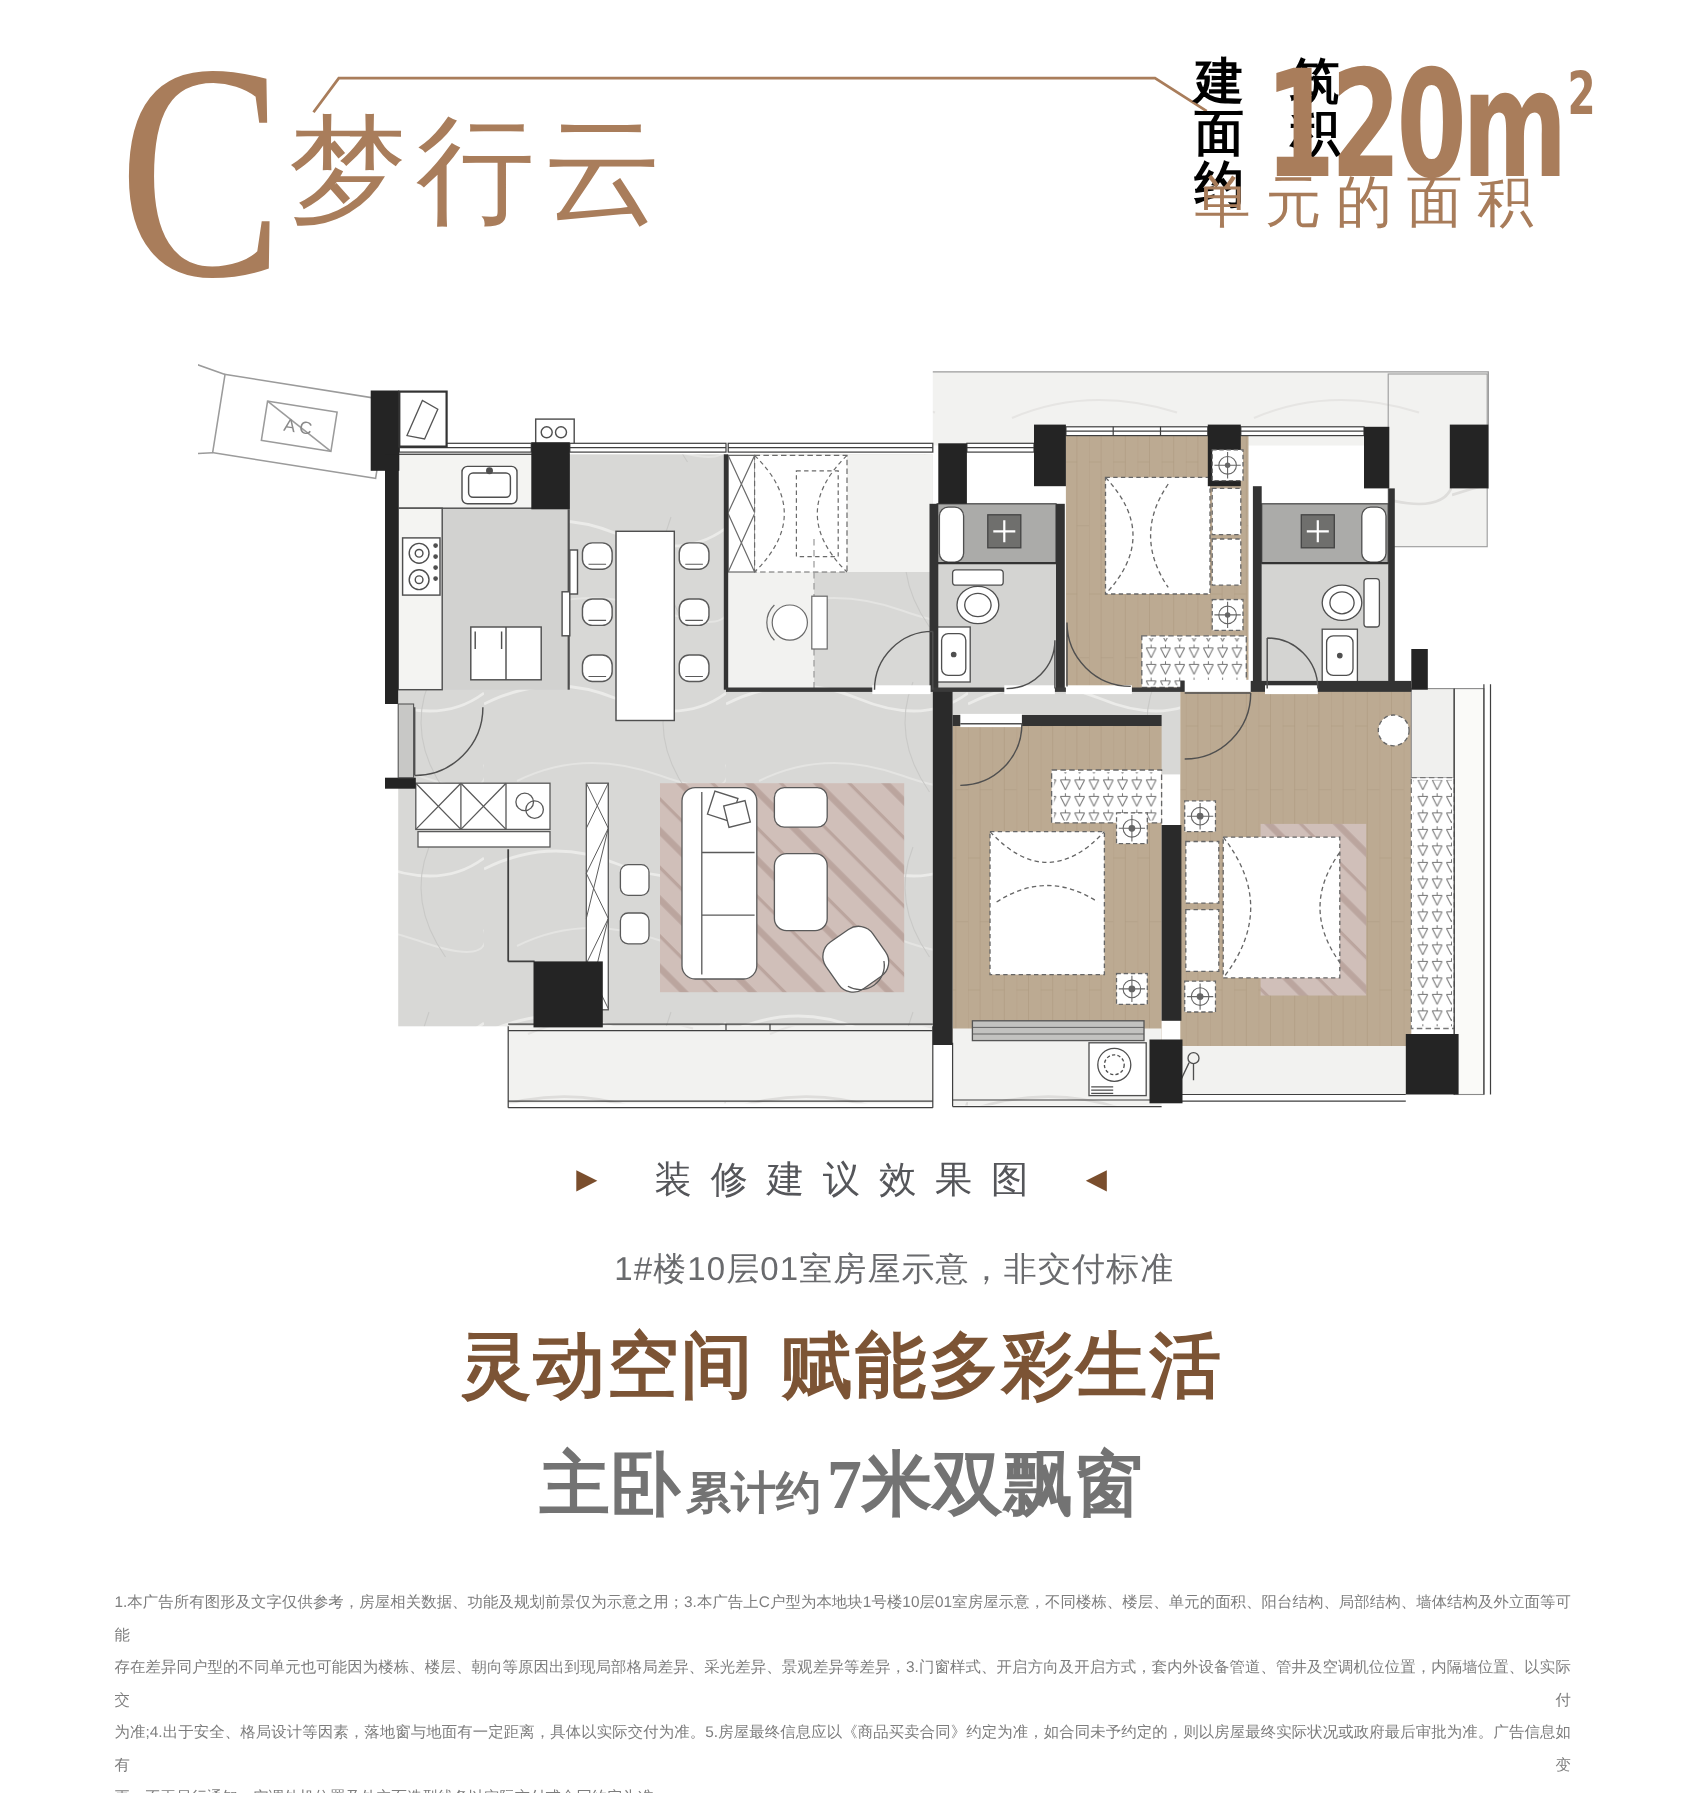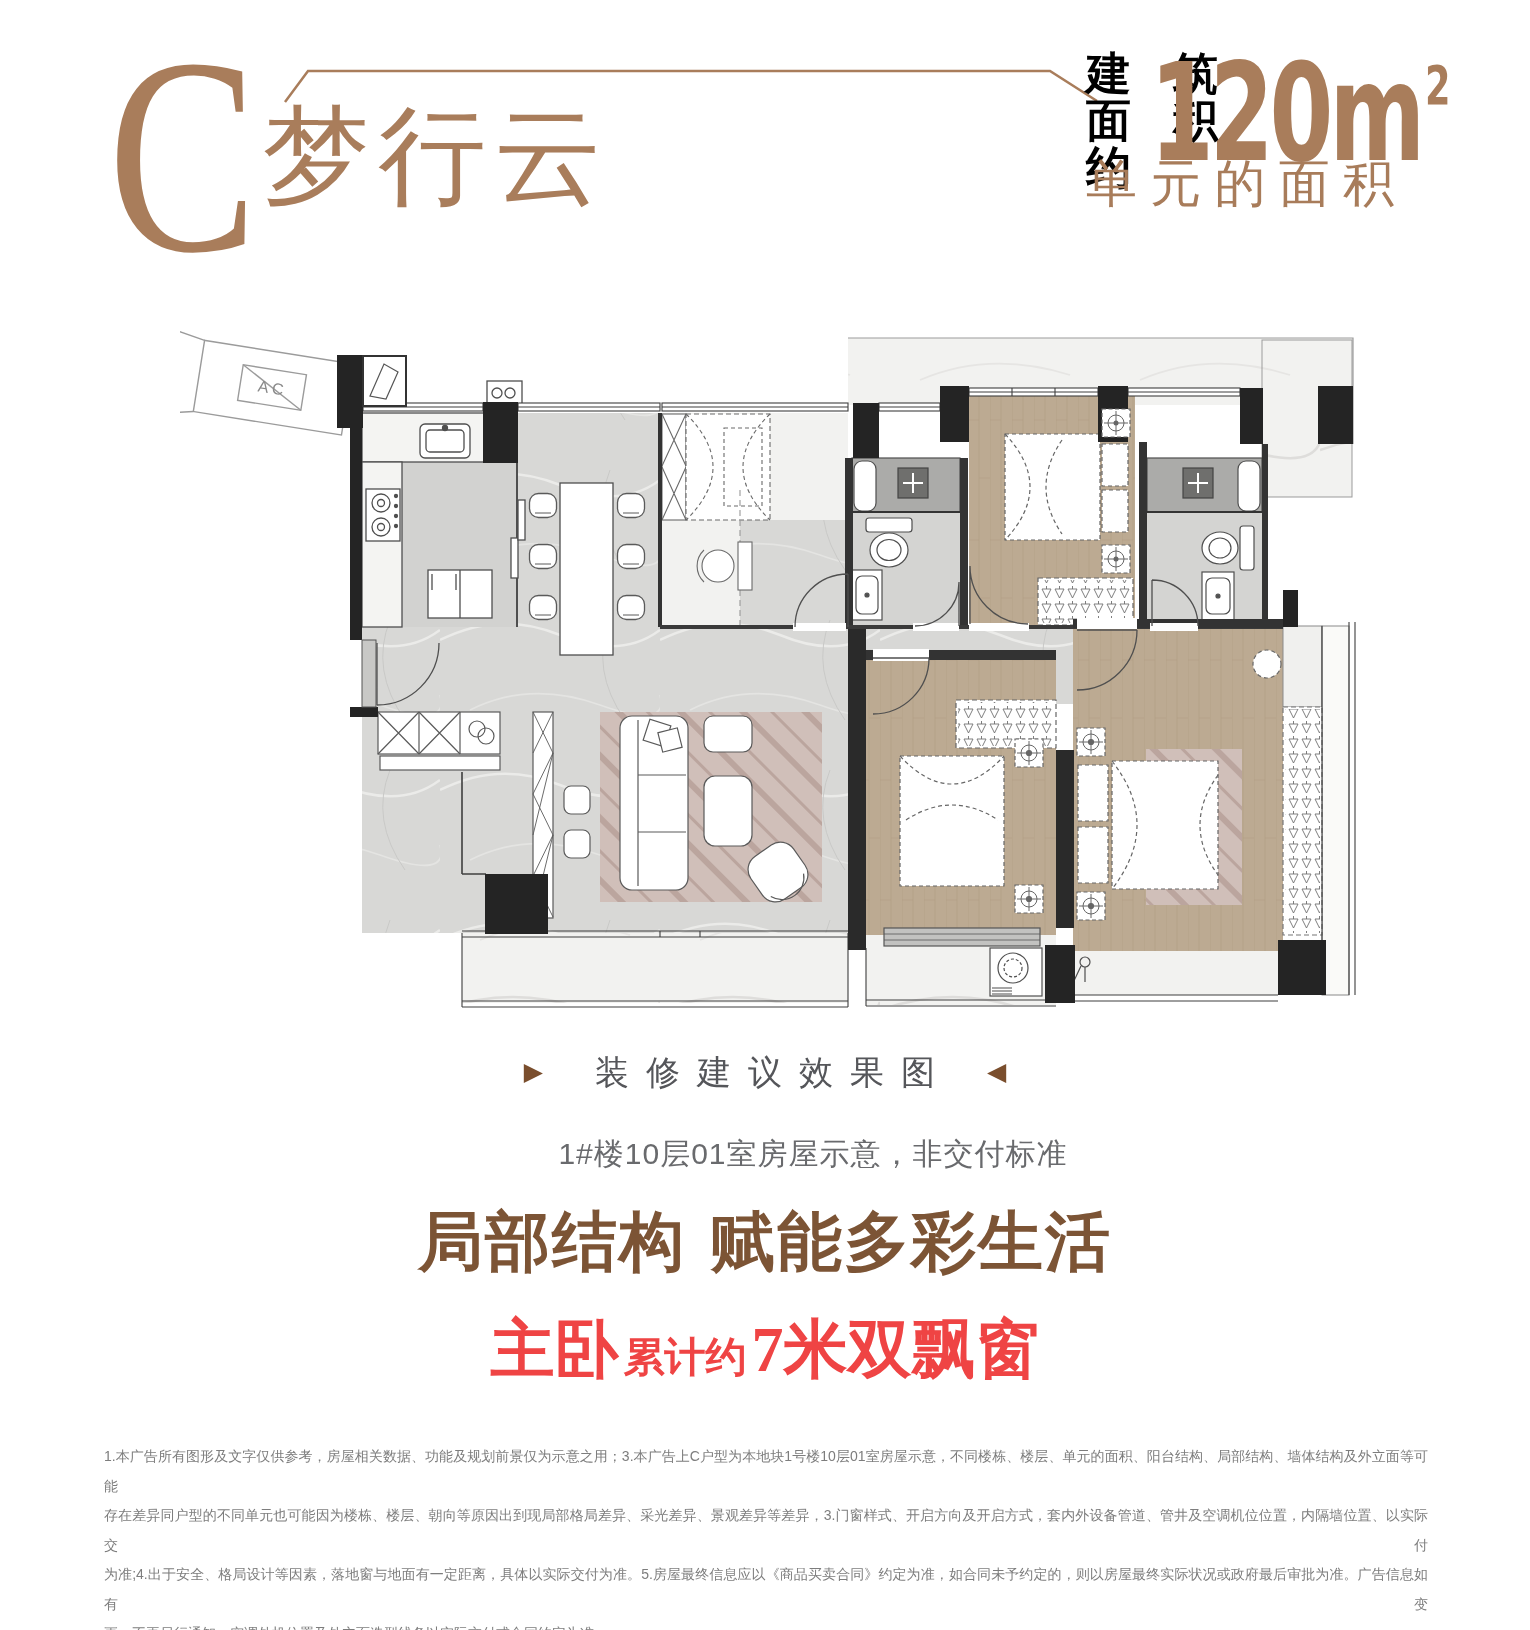--- a/index.html
+++ b/index.html
@@ -27,21 +27,21 @@
   .caption .tri.r{margin-left:52px;}
   .cap-text{font-family:Liberation Serif, serif;font-size:34px;letter-spacing:17px;
           margin-right:-17px;color:#55565A;}
   .subcaption{position:absolute;left:0;top:1134px;width:100%;text-align:center;
           font-size:30px;letter-spacing:1px;color:#696A6D;margin-left:48px;}
   .slogan1{position:absolute;left:0;top:1198px;width:100%;text-align:center;
           font-family:"Liberation Serif",serif;font-weight:700;font-size:65px;
           letter-spacing:2px;color:#7C5435;}
   .slogan1 .gap{margin-left:24px;}
   .slogan2{position:absolute;left:0;top:1306px;width:100%;text-align:center;
-          font-family:"Liberation Serif",serif;font-weight:700;color:#ef4444;}
+          font-family:"Liberation Serif",serif;font-weight:700;color:#737373;}
   .slogan2 .big{font-size:64px;}
   .slogan2 .small{font-size:41px;margin:0 5px;}
   
   .disclaimer{position:absolute;left:104px;top:1442px;width:1324px;font-size:14px;
           line-height:29.5px;color:#7D7D7D;}
   .disclaimer .just{text-align:justify;text-align-last:justify;}
   
   .plan{position:absolute;left:180px;top:290px;}
 </style>
 </head>
@@ -393,21 +393,21 @@
     <use href="#ac" x="1101" y="408" width="30" height="30"></use>
     <use href="#ac" x="1101" y="544" width="30" height="30"></use>
   </svg>
 
   <div class="caption">
     <span class="tri l">▶</span><span class="cap-text">装修建议效果图</span><span class="tri r">◀</span>
   </div>
   <div class="subcaption">1#楼10层01室房屋示意，非交付标准</div>
 
   <div class="slogan1">
-    <span>局部结构</span><span class="gap">赋能多彩生活</span>
+    <span>灵动空间</span><span class="gap">赋能多彩生活</span>
   </div>
   <div class="slogan2">
     <span class="big">主卧</span><span class="small">累计约</span><span class="big">7米双飘窗</span>
   </div>
 
   <div class="disclaimer">
     <div class="dl just">1.本广告所有图形及文字仅供参考，房屋相关数据、功能及规划前景仅为示意之用；3.本广告上C户型为本地块1号楼10层01室房屋示意，不同楼栋、楼层、单元的面积、阳台结构、局部结构、墙体结构及外立面等可能</div>
     <div class="dl just">存在差异同户型的不同单元也可能因为楼栋、楼层、朝向等原因出到现局部格局差异、采光差异、景观差异等差异，3.门窗样式、开启方向及开启方式，套内外设备管道、管井及空调机位位置，内隔墙位置、以实际交付</div>
     <div class="dl just">为准;4.出于安全、格局设计等因素，落地窗与地面有一定距离，具体以实际交付为准。5.房屋最终信息应以《商品买卖合同》约定为准，如合同未予约定的，则以房屋最终实际状况或政府最后审批为准。广告信息如有变</div>
     <div class="dl">更，不再另行通知。空调外机位置及外立面造型线条以实际交付或合同约定为准。</div>

